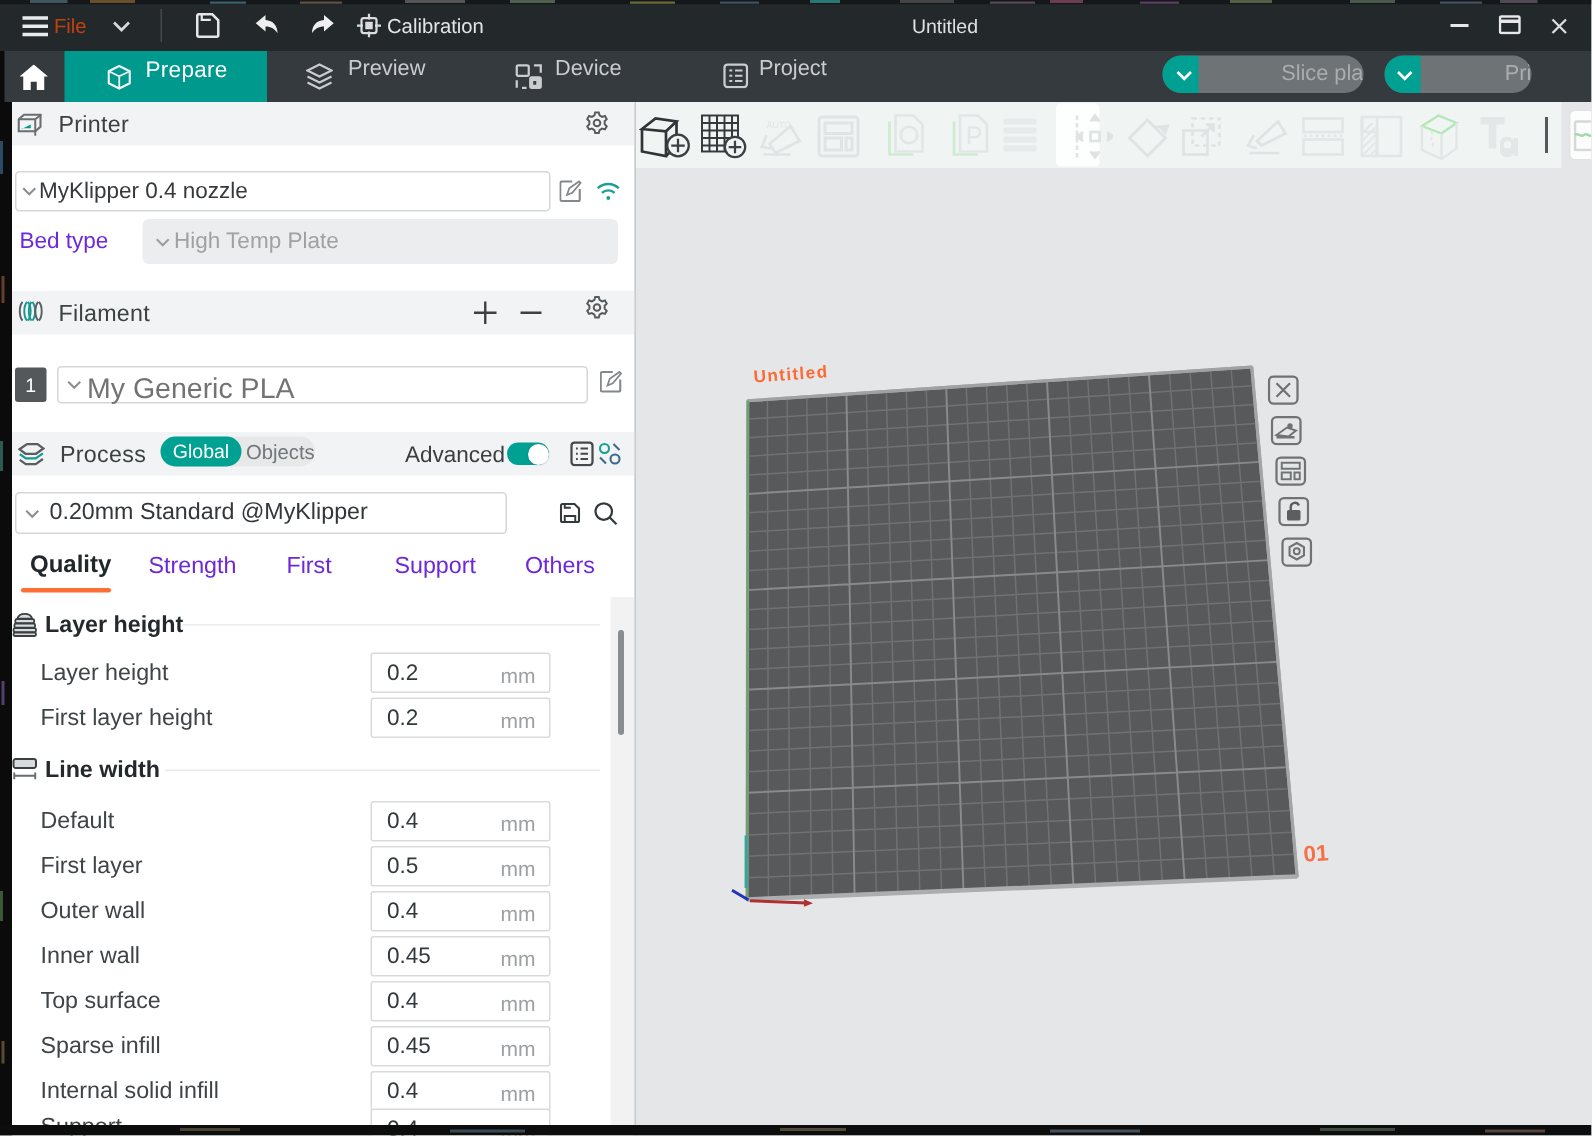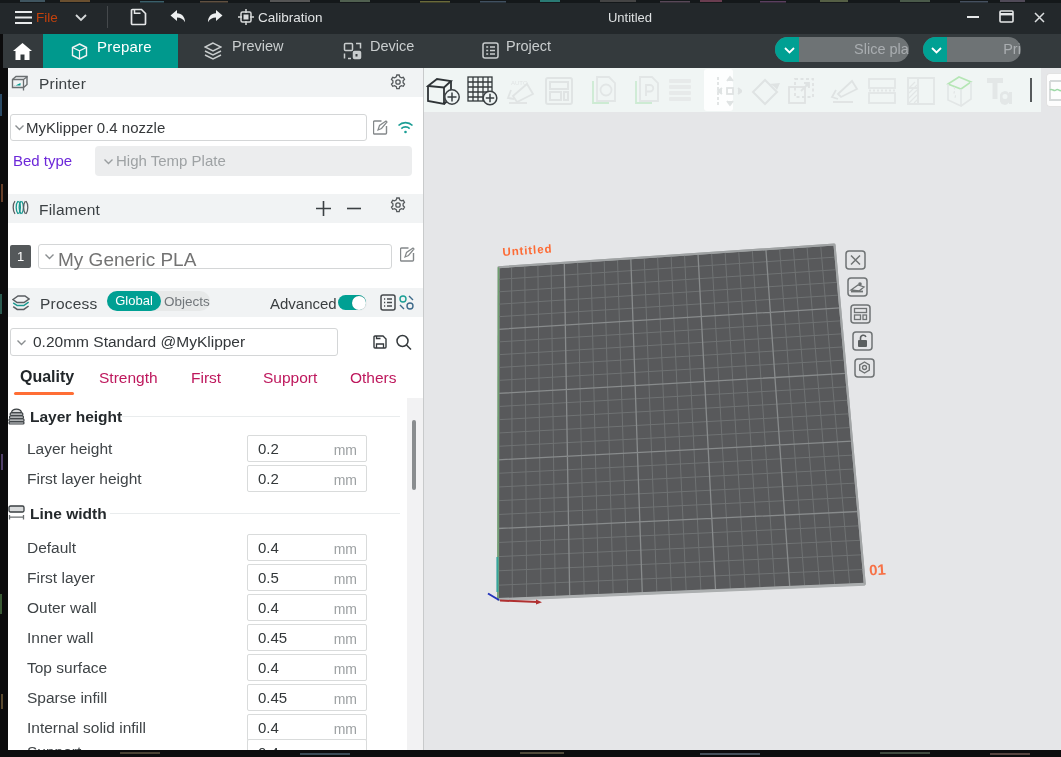--- a/index.html
+++ b/index.html
@@ -11,21 +11,21 @@
 .band{position:absolute;left:0;width:423px;background:#f1f3f4}
 .hdrtxt{position:absolute;font-size:15.5px;color:#3c4144;letter-spacing:.2px}
 .combo{position:absolute;background:#fff;border:1px solid #d4d6d7;border-radius:3px}
 .chev{position:absolute;width:11px;height:7px}
 .lbl{position:absolute;font-size:15.5px;color:#3f4447;white-space:nowrap}
 .inp{position:absolute;left:247px;width:120px;height:27px;background:#fff;border:1px solid #d9dbdb;border-radius:2px}
 .inp .v{position:absolute;left:10px;top:4px;font-size:15px;color:#33383a}
 .inp .u{position:absolute;right:9px;top:6px;font-size:14px;color:#9ca0a2}
 .grphdr{position:absolute;font-size:15.5px;font-weight:bold;color:#24292c}
 .grpline{position:absolute;height:1px;background:#e9eced}
-.tabtxt{position:absolute;font-size:15.5px;color:#be185d}
+.tabtxt{position:absolute;font-size:15.5px;color:#6d28d9}
 .tbtab{position:absolute;top:34px;height:24px;display:flex;align-items:center;font-size:14.5px;color:#c9cdce}
 .abtn{position:absolute;top:37px;height:25px;border-radius:12.5px;background:#6e7375;overflow:hidden}
 .abtn .tl{position:absolute;left:0;top:0;height:25px;background:#00a093}
 .abtn .bt{position:absolute;top:4px;width:100%;text-align:right;font-size:14.5px;color:#a9adb0}
 </style></head><body>
 <div class="abs" id="titlebar"></div>
 <div class="abs" id="tabbar"></div>
 <div class="abs" id="sidebar"></div>
 <div class="abs" id="viewport"></div>
 

